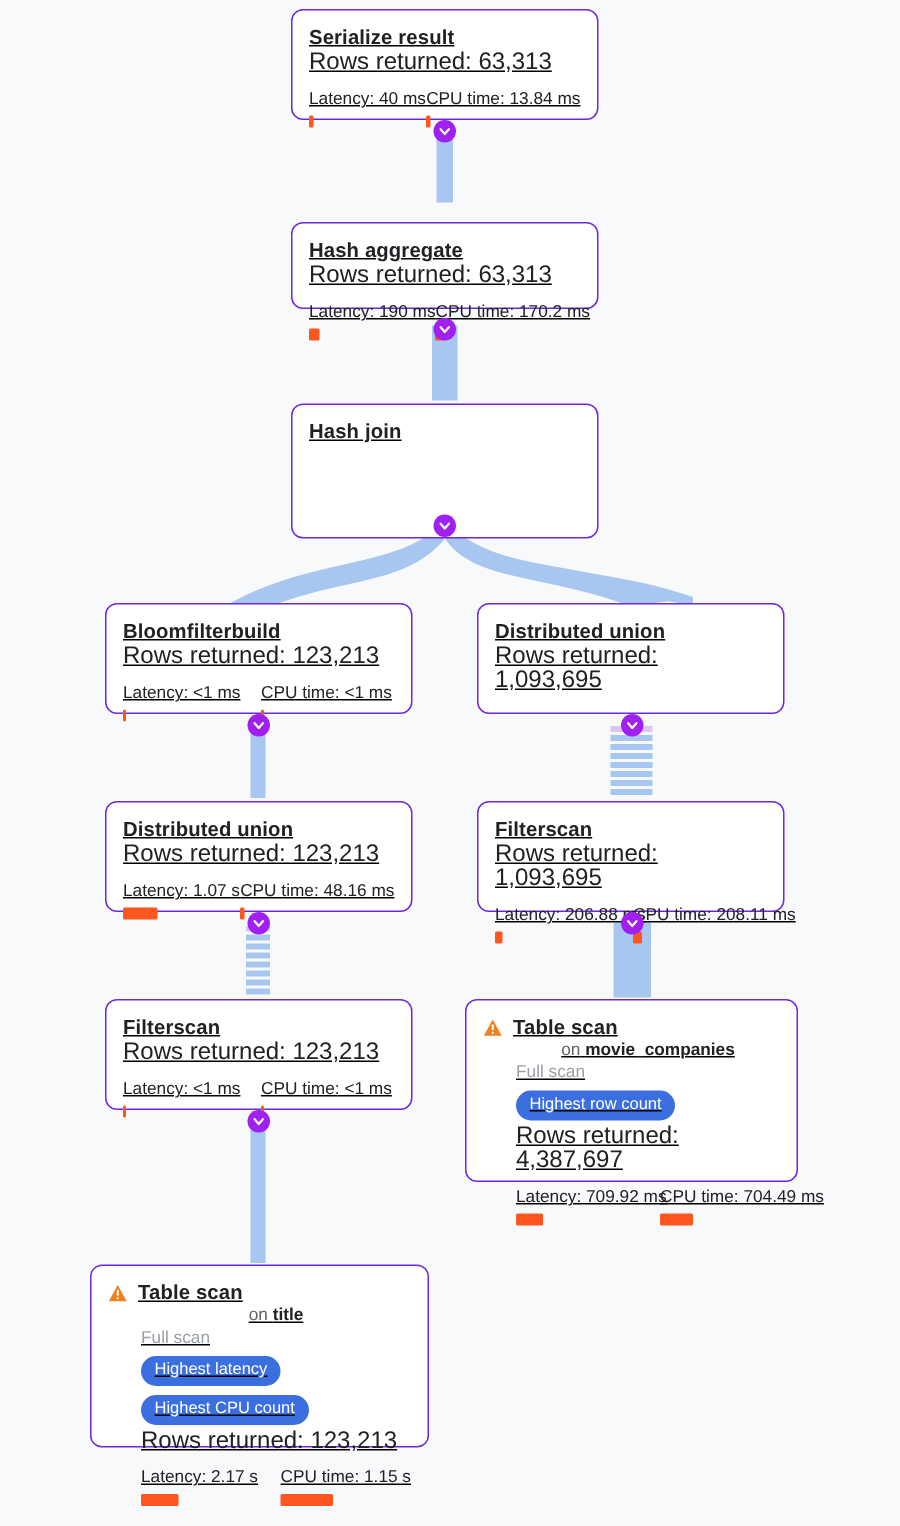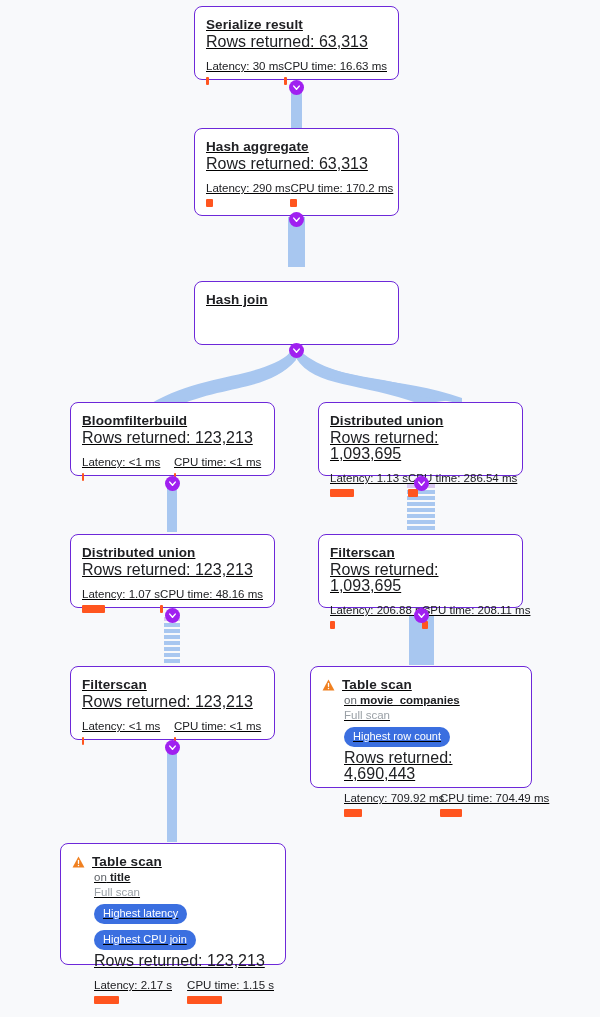--- a/index.html
+++ b/index.html
@@ -29,20 +29,21 @@
     font-size: 13.5px;
     font-weight: bold;
     color: #202124;
     letter-spacing: .1px;
     line-height: 17px;
   }
   .node-sub {
     font-size: 11.5px;
     color: #5F6368;
     line-height: 15px;
+    text-align: center;
   }
   .node-sub b { color: #202124; font-weight: bold; }
   .node-subtle { font-size: 11.5px; color: #9AA0A6; line-height: 15px; }
   .indent { padding-left: 22px; }
 
   .badges { display: flex; gap: 6px; margin: 4px 0 3px 0; flex-wrap: wrap; }
   .badge {
     background: #3B6FE0;
     color: #FFFFFF;
     font-size: 11px;
@@ -163,48 +164,48 @@
     </svg>
   </div>
 
   <div class="node" style="left:194px; top:6px; width:205px; height:74px;">
     <div class="node-head">
       <div class="node-title">Serialize result</div>
     </div>
     <div class="rows">Rows returned: 63,313</div>
     <div class="metrics">
       <div class="metric" style="width:92px;">
-        <div class="metric-label">Latency: 30 ms</div>
+        <div class="metric-label">Latency: 40 ms</div>
         <div class="bar" style="width:3px;"></div>
       </div>
       <div class="metric">
-        <div class="metric-label">CPU time: 16.63 ms</div>
+        <div class="metric-label">CPU time: 13.84 ms</div>
         <div class="bar" style="width:3px;"></div>
       </div>
     </div>
   </div>
 
-  <div class="node" style="left:194px; top:128px; width:205px; height:88px;">
+  <div class="node" style="left:194px; top:148px; width:205px; height:58px;">
     <div class="node-head">
       <div class="node-title">Hash aggregate</div>
     </div>
     <div class="rows">Rows returned: 63,313</div>
     <div class="metrics">
       <div class="metric" style="width:92px;">
-        <div class="metric-label">Latency: 290 ms</div>
+        <div class="metric-label">Latency: 190 ms</div>
         <div class="bar" style="width:7px;"></div>
       </div>
       <div class="metric">
         <div class="metric-label">CPU time: 170.2 ms</div>
         <div class="bar" style="width:7px;"></div>
       </div>
     </div>
   </div>
 
-  <div class="node" style="left:194px; top:281px; width:205px; height:64px;">
+  <div class="node" style="left:194px; top:269px; width:205px; height:90px;">
     <div class="node-head">
       <div class="node-title">Hash join</div>
     </div>
   </div>
 
   <div class="node" style="left:70px; top:402px; width:205px; height:74px;">
     <div class="node-head">
       <div class="node-title">Bloomfilterbuild</div>
     </div>
     <div class="rows">Rows returned: 123,213</div>
@@ -218,30 +219,20 @@
         <div class="bar" style="width:2px;"></div>
       </div>
     </div>
   </div>
 
   <div class="node" style="left:318px; top:402px; width:205px; height:74px;">
     <div class="node-head">
       <div class="node-title">Distributed union</div>
     </div>
     <div class="rows">Rows returned: 1,093,695</div>
-    <div class="metrics">
-      <div class="metric" style="width:92px;">
-        <div class="metric-label">Latency: 1.13 s</div>
-        <div class="bar" style="width:24px;"></div>
-      </div>
-      <div class="metric">
-        <div class="metric-label">CPU time: 286.54 ms</div>
-        <div class="bar" style="width:10px;"></div>
-      </div>
-    </div>
   </div>
 
   <div class="node" style="left:70px; top:534px; width:205px; height:74px;">
     <div class="node-head">
       <div class="node-title">Distributed union</div>
     </div>
     <div class="rows">Rows returned: 123,213</div>
     <div class="metrics">
       <div class="metric" style="width:92px;">
         <div class="metric-label">Latency: 1.07 s</div>
@@ -300,21 +291,21 @@
       <div class="node-title">Table scan</div>
     </div>
     <div class="node-sub indent">
       <span>on</span>
       <b>movie_companies</b>
     </div>
     <div class="node-subtle indent">Full scan</div>
     <div class="badges indent">
       <span class="badge">Highest row count</span>
     </div>
-    <div class="rows indent">Rows returned: 4,690,443</div>
+    <div class="rows indent">Rows returned: 4,387,697</div>
     <div class="metrics indent">
       <div class="metric" style="width:96px;">
         <div class="metric-label">Latency: 709.92 ms</div>
         <div class="bar" style="width:18px;"></div>
       </div>
       <div class="metric">
         <div class="metric-label">CPU time: 704.49 ms</div>
         <div class="bar" style="width:22px;"></div>
       </div>
     </div>
@@ -331,21 +322,21 @@
       </div>
       <div class="node-title">Table scan</div>
     </div>
     <div class="node-sub indent">
       <span>on</span>
       <b>title</b>
     </div>
     <div class="node-subtle indent">Full scan</div>
     <div class="badges indent">
       <span class="badge">Highest latency</span>
-      <span class="badge">Highest CPU join</span>
+      <span class="badge">Highest CPU count</span>
     </div>
     <div class="rows indent">Rows returned: 123,213</div>
     <div class="metrics indent">
       <div class="metric" style="width:96px;">
         <div class="metric-label">Latency: 2.17 s</div>
         <div class="bar" style="width:25px;"></div>
       </div>
       <div class="metric">
         <div class="metric-label">CPU time: 1.15 s</div>
         <div class="bar" style="width:35px;"></div>

